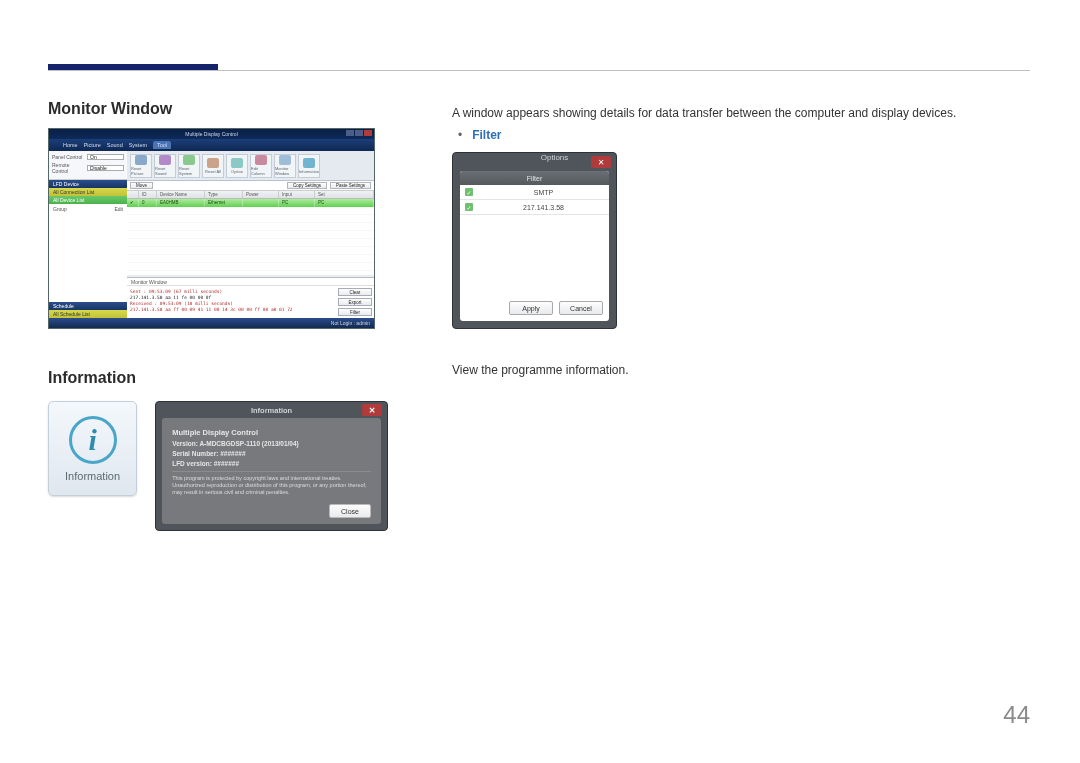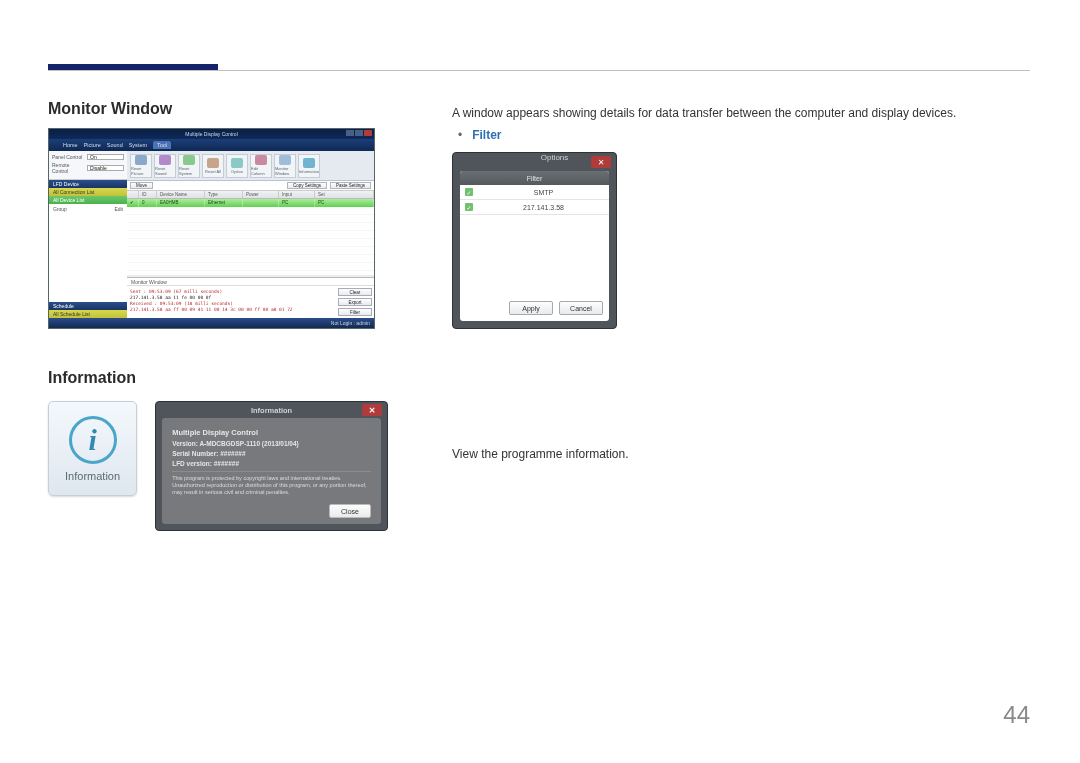--- a/index.html
+++ b/index.html
@@ -544,16 +544,16 @@
         <div class="val">217.141.3.58</div>
       </div>
       <div class="flex-spacer"></div>
       <div class="btnrow">
         <div class="db">Apply</div>
         <div class="db">Cancel</div>
       </div>
     </div>
   </div>
 
-  <p class="desc" style="margin-top:116px;">View the programme information.</p>
+  <p class="desc" style="margin-top:32px;">View the programme information.</p>
 </div>
 
 <div class="page-number">44</div>
 
 </body></html>

